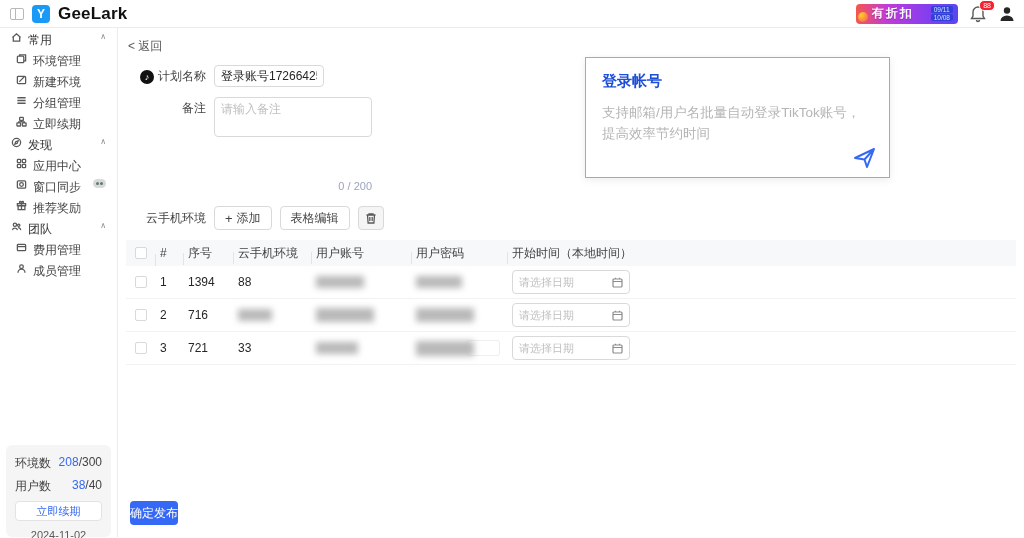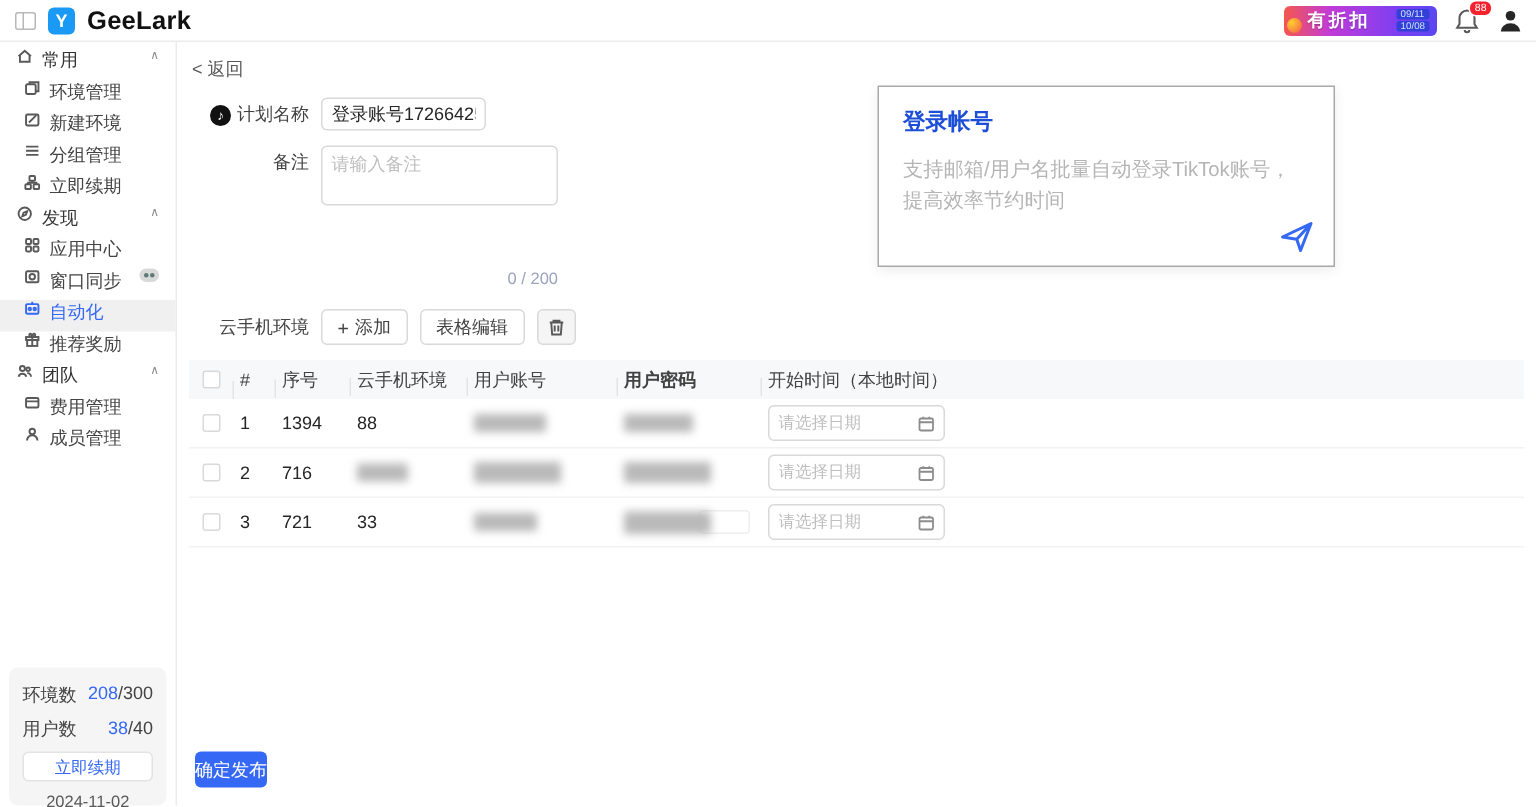--- a/index.html
+++ b/index.html
@@ -77,21 +77,21 @@
   
   .table { margin-right:8px; }
   .thead { display:flex; align-items:center; height:26px; background:#f7f8fa; color:#434343; }
   .trow { display:flex; align-items:center; height:33px; border-bottom:1px solid #f2f2f2; }
   .cell { padding:0 4px; display:flex; align-items:center; }
   .c-check { width:30px; justify-content:center; }
   .c-idx { width:28px; }
   .c-serial { width:50px; }
   .c-env { width:78px; }
   .c-acc { width:100px; }
-  .c-pwd { width:96px;font-weight:bold; }
+  .c-pwd { width:96px; }
   .c-time { flex:1; }
   .thead .cell { position:relative; }
   .thead .cell:not(:last-child)::after { content:""; position:absolute; right:0; top:7px; height:12px; width:1px; background:#e4e4e4; }
   .checkbox { width:12px; height:12px; border:1px solid #d9d9d9; border-radius:2px; background:#fff; cursor:pointer; }
   .blur-block { background:#b9b9b9; border-radius:1px; filter:blur(3px); }
   .date-picker { width:118px; height:24px; border:1px solid #d9d9d9; border-radius:4px;
     display:flex; align-items:center; padding:0 6px; background:#fff; }
   .date-input { border:none; outline:none; flex:1; font-size:11px; font-family:inherit; min-width:0; }
   .cal-ic { width:11px; height:11px; stroke:#8c8c8c; fill:none; stroke-width:1.2; flex:none; }
   .mask-box { width:34px; height:16px; background:#fff; border:1px solid #eee; border-radius:3px; margin-left:-8px; }
@@ -202,29 +202,20 @@
         <svg class="nicon" viewBox="0 0 12 12">
             <rect x="1.5" y="2" width="9" height="8" rx="1"></rect>
             <path d="M4 6 a2 2 0 0 1 4 0 M8 6 a2 2 0 0 1 -4 0"></path>
           </svg>
         <span>窗口同步</span>
         <span class="sync-badge">
             <i></i>
             <i></i>
           </span>
       </div>
-      <div class="nav-row nav-item active">
-        <svg class="nicon" viewBox="0 0 12 12">
-            <rect x="1.5" y="3" width="9" height="7" rx="1"></rect>
-            <circle cx="4.2" cy="6.5" r=".9"></circle>
-            <circle cx="7.8" cy="6.5" r=".9"></circle>
-            <path d="M6 3 V1.2"></path>
-          </svg>
-        <span>自动化</span>
-      </div>
       <div class="nav-row nav-item">
         <svg class="nicon" viewBox="0 0 12 12">
             <rect x="1.5" y="4" width="9" height="2.2"></rect>
             <rect x="2.3" y="6.2" width="7.4" height="4.3"></rect>
             <path d="M6 4 V10.5 M6 4 C4 4 3.2 2 4.5 1.6 C5.6 1.3 6 3 6 4 C6 3 6.4 1.3 7.5 1.6 C8.8 2 8 4 6 4"></path>
           </svg>
         <span>推荐奖励</span>
       </div>
 
       <div class="nav-row nav-section">

